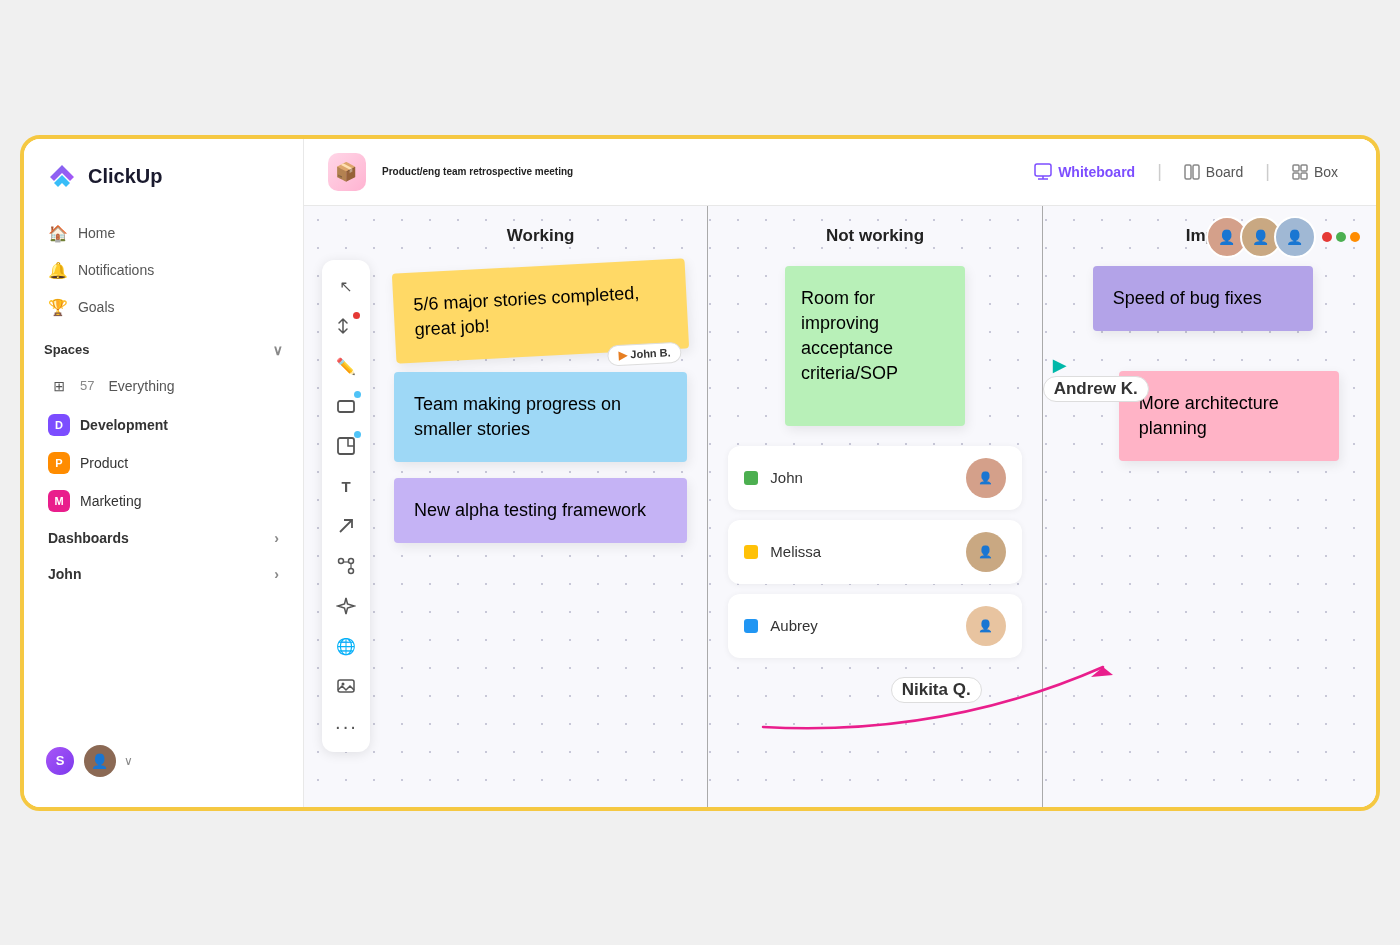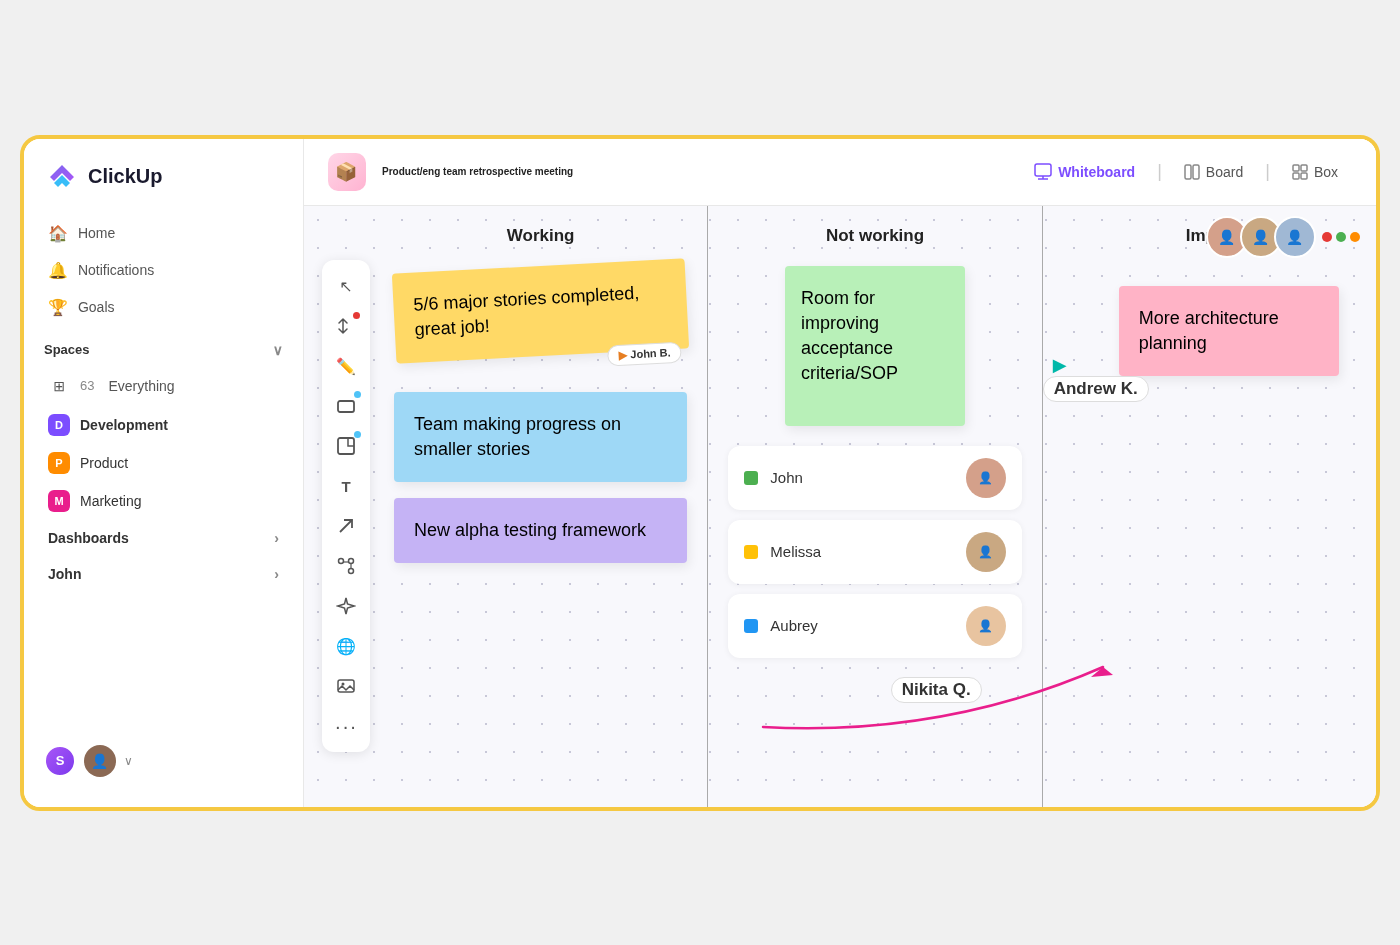--- a/index.html
+++ b/index.html
@@ -408,21 +408,21 @@
     </div>
 
     <div class="sidebar-section-title">
       <span>Spaces</span>
       <span style="font-size:14px;color:#888;">∨</span>
     </div>
 
     <div class="spaces-list">
       <div class="nav-item">
         <span style="display:flex;align-items:center;gap:4px;width:22px;height:22px;justify-content:center;">⊞</span>
-        <span class="everything-count">63</span>
+        <span class="everything-count">57</span>
         <span>Everything</span>
       </div>
       <div class="space-item active">
         <span class="space-badge purple">D</span>
         <span>Development</span>
       </div>
       <div class="space-item">
         <span class="space-badge orange">P</span>
         <span>Product</span>
       </div>
@@ -546,21 +546,21 @@
         <div class="column">
           <div class="column-header">Working</div>
 
           <div class="sticky-note sticky-yellow" style="transform: rotate(-3deg); margin-top:10px;">
             <span>5/6 major stories completed, great job!</span>
             <div class="user-cursor-label">
               <span style="color:#e67e22;">▶</span> <span>John B.</span>
             </div>
           </div>
 
-          <div class="sticky-note sticky-blue" style="margin-top:36px;">
+          <div class="sticky-note sticky-blue" style="margin-top:16px;">
             <span>Team making progress on smaller stories</span>
           </div>
 
           <div class="sticky-note sticky-purple" style="margin-top:16px;">
             <span>New alpha testing framework</span>
           </div>
         </div>
 
         <div class="column">
           <div class="column-header">Not working</div>
@@ -608,20 +608,23 @@
             </div>
           </div>
 
           <div style="position:absolute;top:148px;left:10px;">
             <div style="font-size:18px;color:#00b8a9;">▶</div>
             <div class="cursor-label" style="position:absolute;top:22px;left:-10px;">
               <span>Andrew K.</span>
             </div>
           </div>
 
+          <div class="sticky-note" style="background:#b3a3e8;margin-top:10px;width:220px;margin-left:30px;">
+            <span>Speed of bug fixes</span>
+          </div>
 
           <div class="sticky-note sticky-pink" style="width:220px;margin-left:56px;margin-top:40px;">
             <span>More architecture planning</span>
           </div>
 
           <svg class="arrow-svg" style="position:absolute;bottom:60px;left:-300px;width:400px;height:100px;" viewBox="0 0 400 100">
             <path d="M 20 80 Q 200 90 360 20" stroke="#e91e8c" stroke-width="2.5" fill="none" stroke-linecap="round"></path>
             <polygon points="360,20 348,30 370,28" fill="#e91e8c"></polygon>
           </svg>
         </div>

